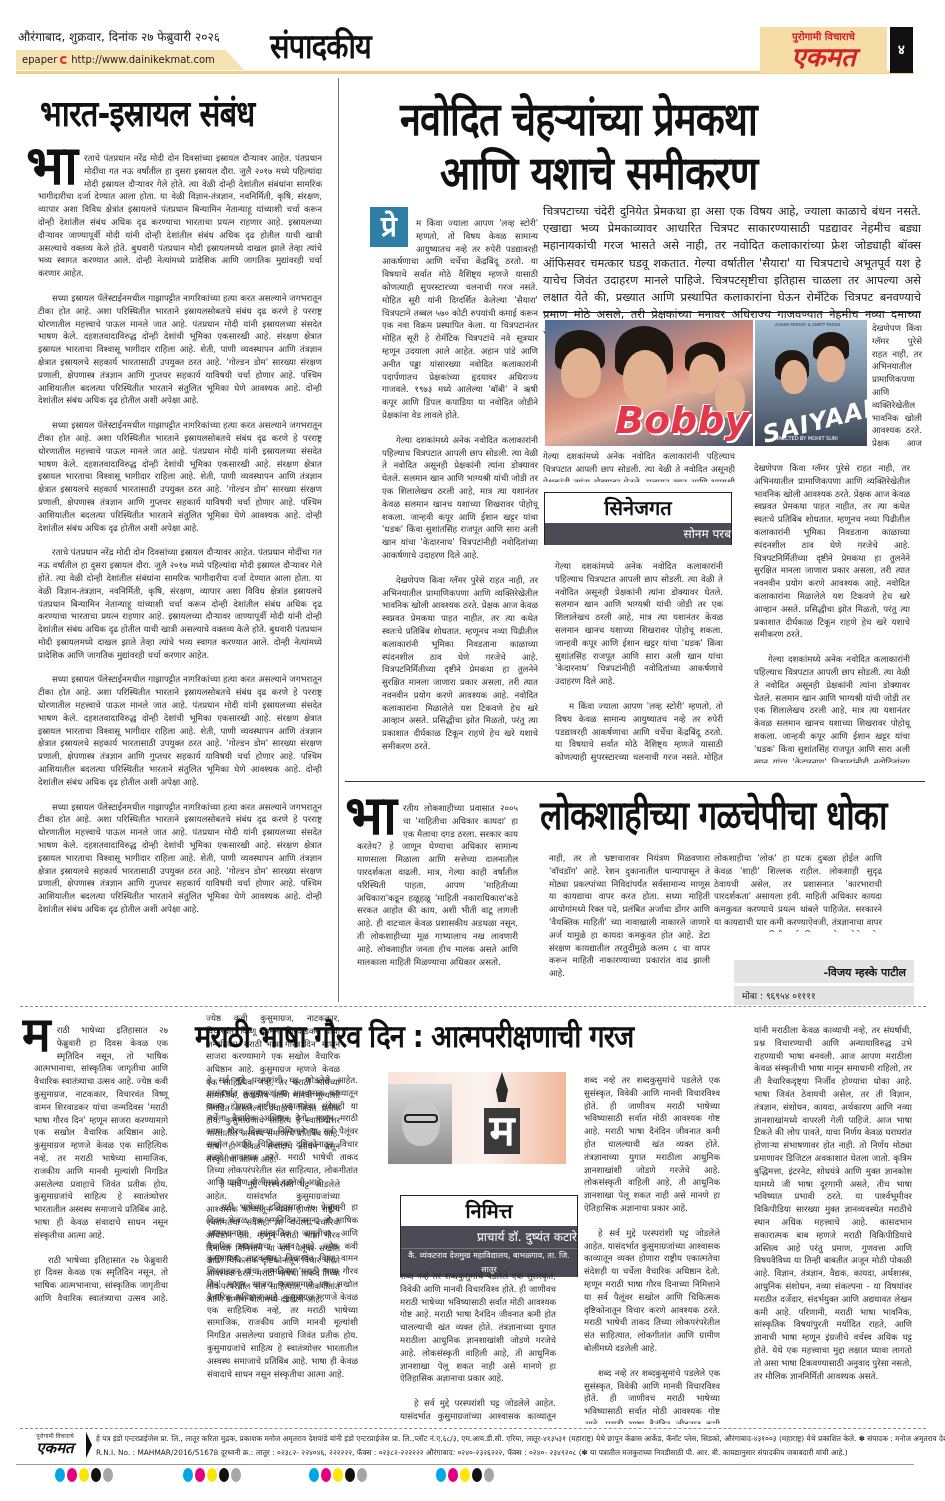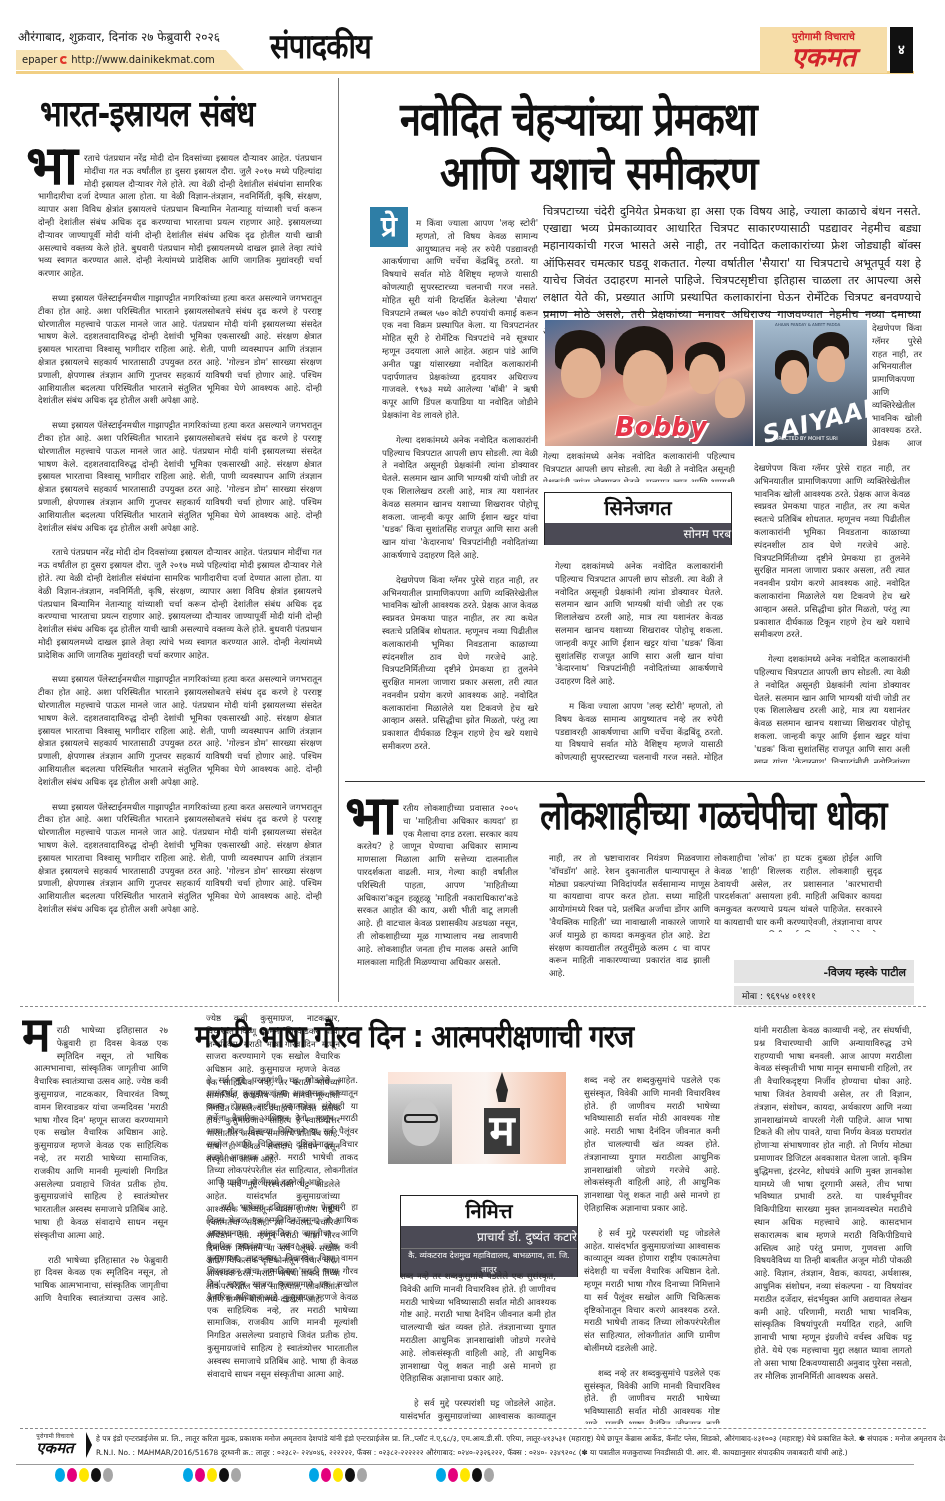--- a/index.html
+++ b/index.html
@@ -23,21 +23,21 @@
   .hl { font-weight: bold; color: #111; white-space: nowrap; letter-spacing: -1px; transform-origin: left top; }
   
   .col { font-size: 8.6px; line-height: 12.8px; text-align: justify; color: #2a2a2a; overflow: hidden; font-family: "DejaVu Serif", serif; }
   .col p { margin: 12px; text-indent: 14px; }
   .dropcap { float: left; font-size: 54px; line-height: 46px; font-weight: bold; margin: 2px 6px 0 0; color: #111; }
   .dropbox { float: left; width: 38px; height: 40px; background: #2e7ea6; color: #fff; font-size: 28px; font-weight: bold; text-align: center; line-height: 40px; margin: 2px 8px 2px 0; }
   .intro { font-size: 11.4px; line-height: 17.2px; text-align: justify; color: #222; font-family: "DejaVu Sans", sans-serif; }
   
   .poster { overflow: hidden; }
   .bobby { background: linear-gradient(160deg, #4a6b96 0%, #d68e7a 45%, #e8b19b 60%, #3d4b64 100%); }
-  .bobby-title { position: absolute; bottom: 4px; left: 70px; font-size: 26px; font-weight: bold; font-style: italic; color: #e6364a; text-shadow: 2px 2px 0 #fff, -1px -1px 0 #fff; font-family: "DejaVu Sans", sans-serif; }
+  .bobby-title { position: absolute; bottom: 4px; left: 70px; font-size: 38px; font-weight: bold; font-style: italic; color: #e6364a; text-shadow: 2px 2px 0 #fff, -1px -1px 0 #fff; font-family: "DejaVu Sans", sans-serif; }
   .face { position: absolute; border-radius: 50% 50% 45% 45%; background: #e2b191; }
   .hair { position: absolute; border-radius: 50% 50% 20% 20%; background: #1e1712; }
   .saiyaara { background: linear-gradient(180deg, #a7bdd0 0%, #7e93a9 40%, #3d4754 100%); }
   .saiyaara-title { position: absolute; bottom: 14px; left: 6px; font-size: 24px; font-weight: bold; font-style: italic; color: #fff; transform: rotate(-14deg); letter-spacing: 1px; }
   .saiyaara-credit { position: absolute; bottom: 5px; left: 18px; font-size: 5px; color: #fff; }
   .saiyaara-top { position: absolute; top: 2px; left: 20px; font-size: 4px; color: #30425a; }
   
   .slug { border: 1px solid #222; border-bottom: none; background: #fff; text-align: center; }
   .slug-title { font-size: 20px; font-weight: bold; line-height: 30px; color: #111; }
   .slug-author { background: #4b4a55; color: #fff; font-size: 12px; line-height: 22px; text-align: right; }

